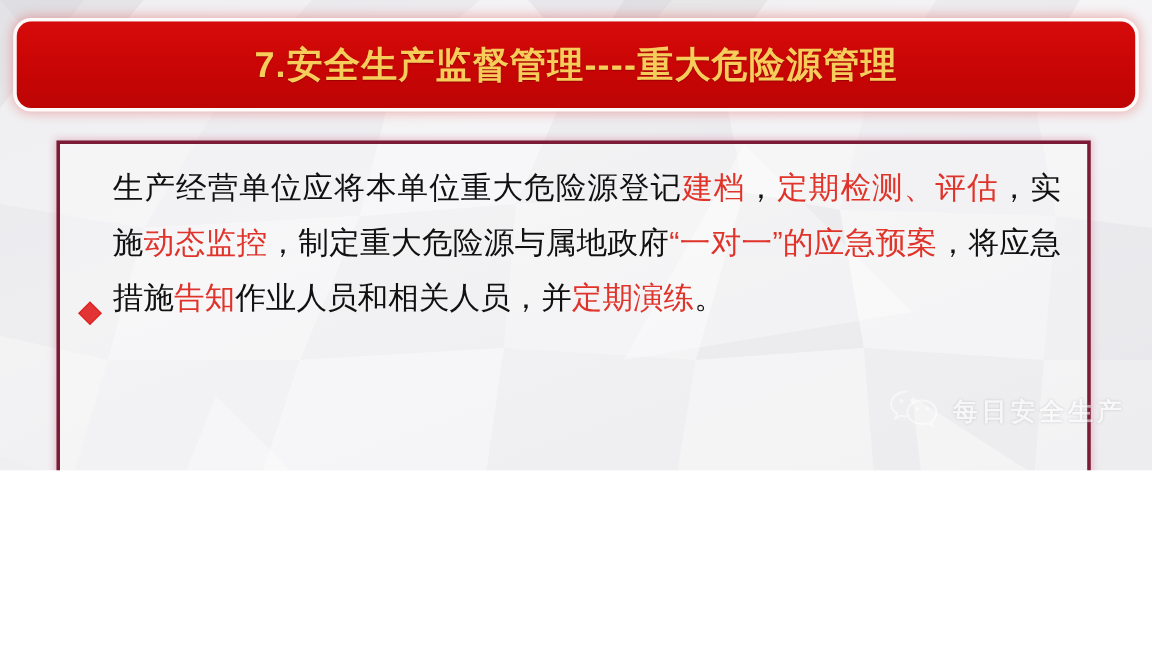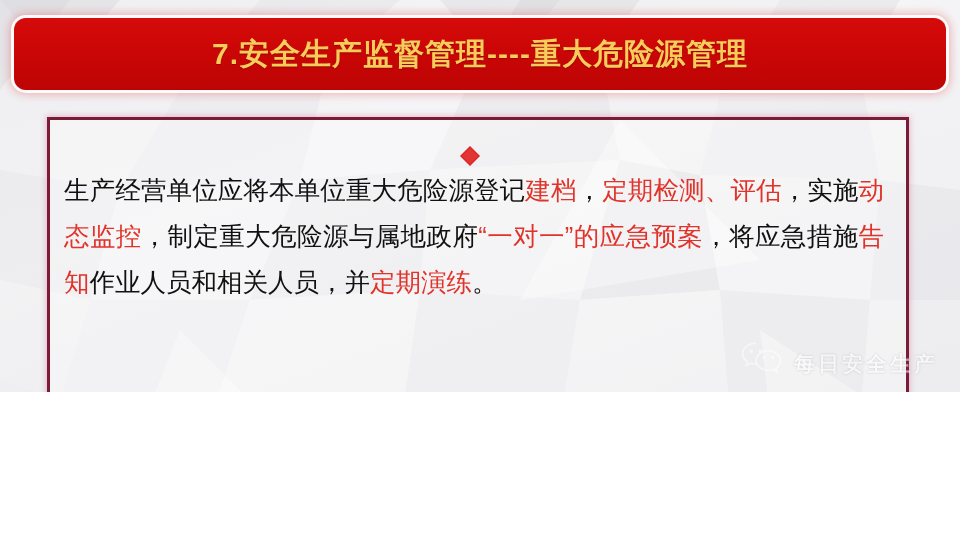--- a/index.html
+++ b/index.html
@@ -77,23 +77,22 @@
     left: 0;
     top: 0;
     width: 100%;
     height: 100%;
     padding: 14px 22px 10px 14px;
     box-sizing: border-box;
   }
 
   .para {
     display: flex;
-    align-items: center;
+    align-items: flex-end;
     margin-bottom: 6px;
-    flex-direction: column;
   }
   .bullet {
     flex: 0 0 auto;
     width: 30px;
     padding-top: 11px;
     text-align: left;
   }
   .bullet svg { display: block; }
 
   .para-body {
@@ -106,24 +105,24 @@
     letter-spacing: 0px;
   }
   .hl {
     color: #e0342b;
   }
 
   
   .watermark {
     position: absolute;
     right: 22px;
-    bottom: 14px;
+    bottom: 30px;
     z-index: 4;
     display: flex;
-    align-items: flex-end;
+    align-items: center;
     gap: 10px;
     opacity: 0.55;
     font-weight: bold;
   }
   .wm-text {
     color: #ffffff;
     font-size: 21px;
     letter-spacing: 3px;
     text-shadow: 0 0 2px rgba(140,140,150,0.85);
   }

